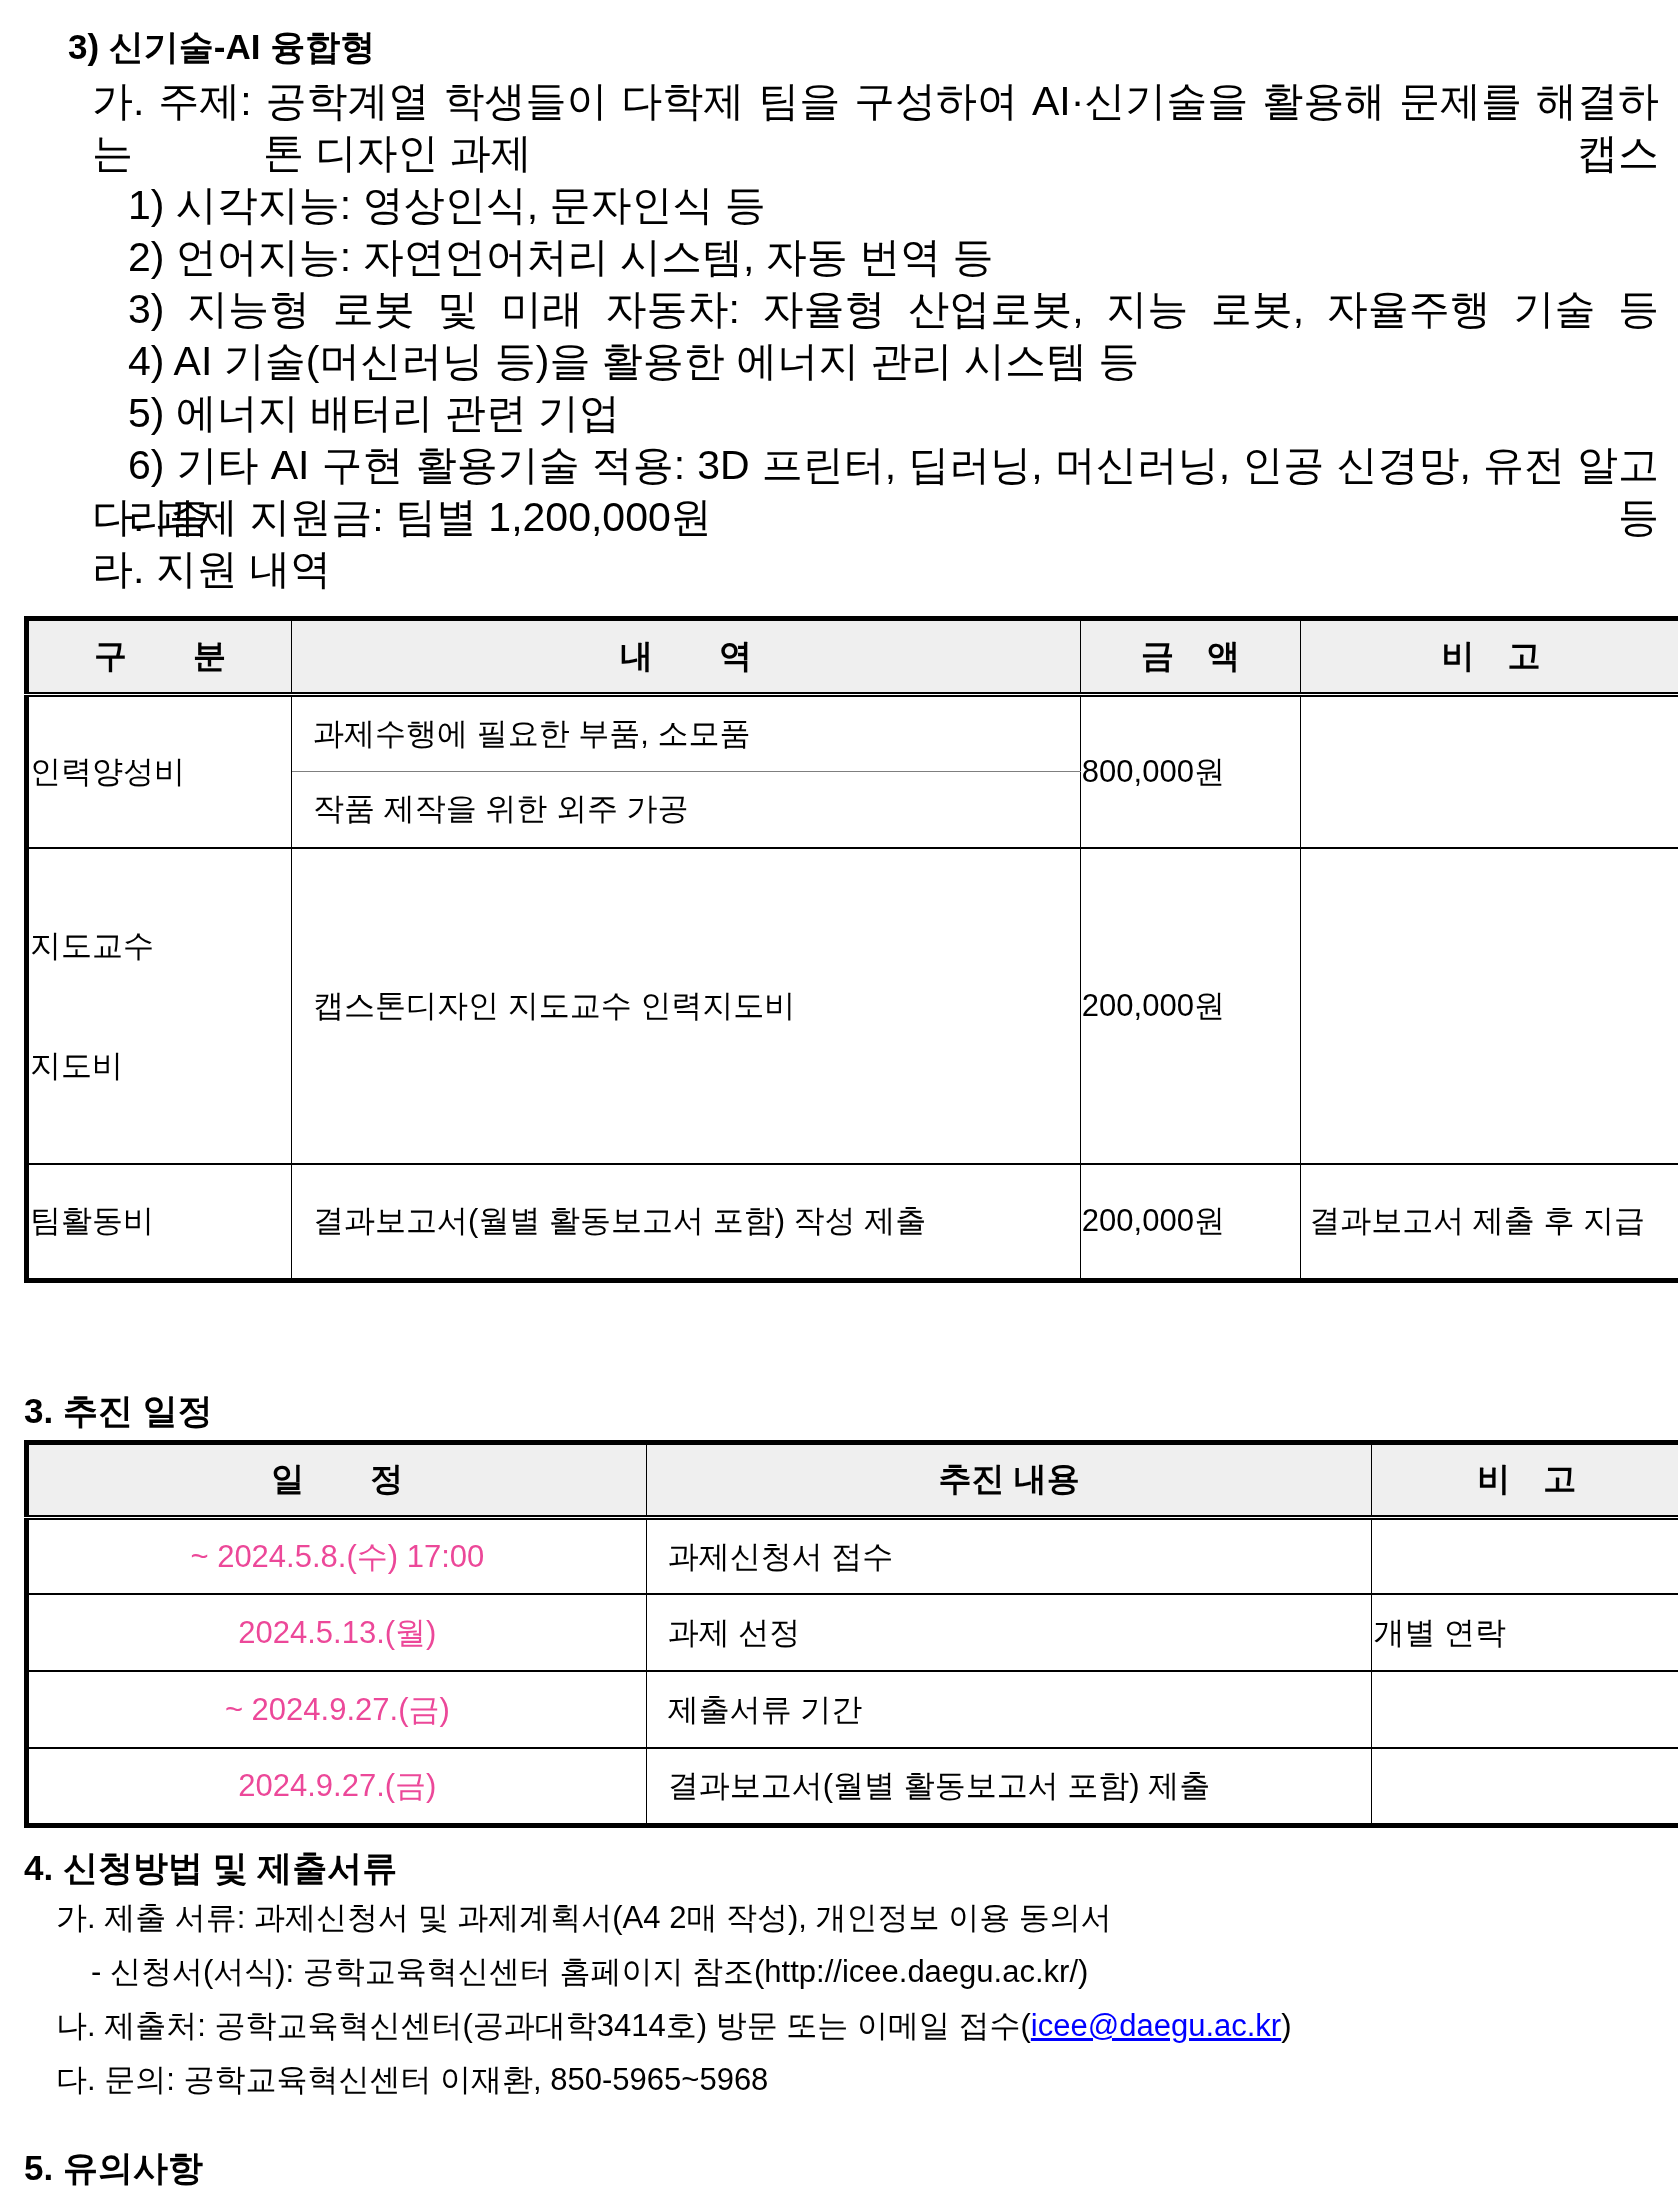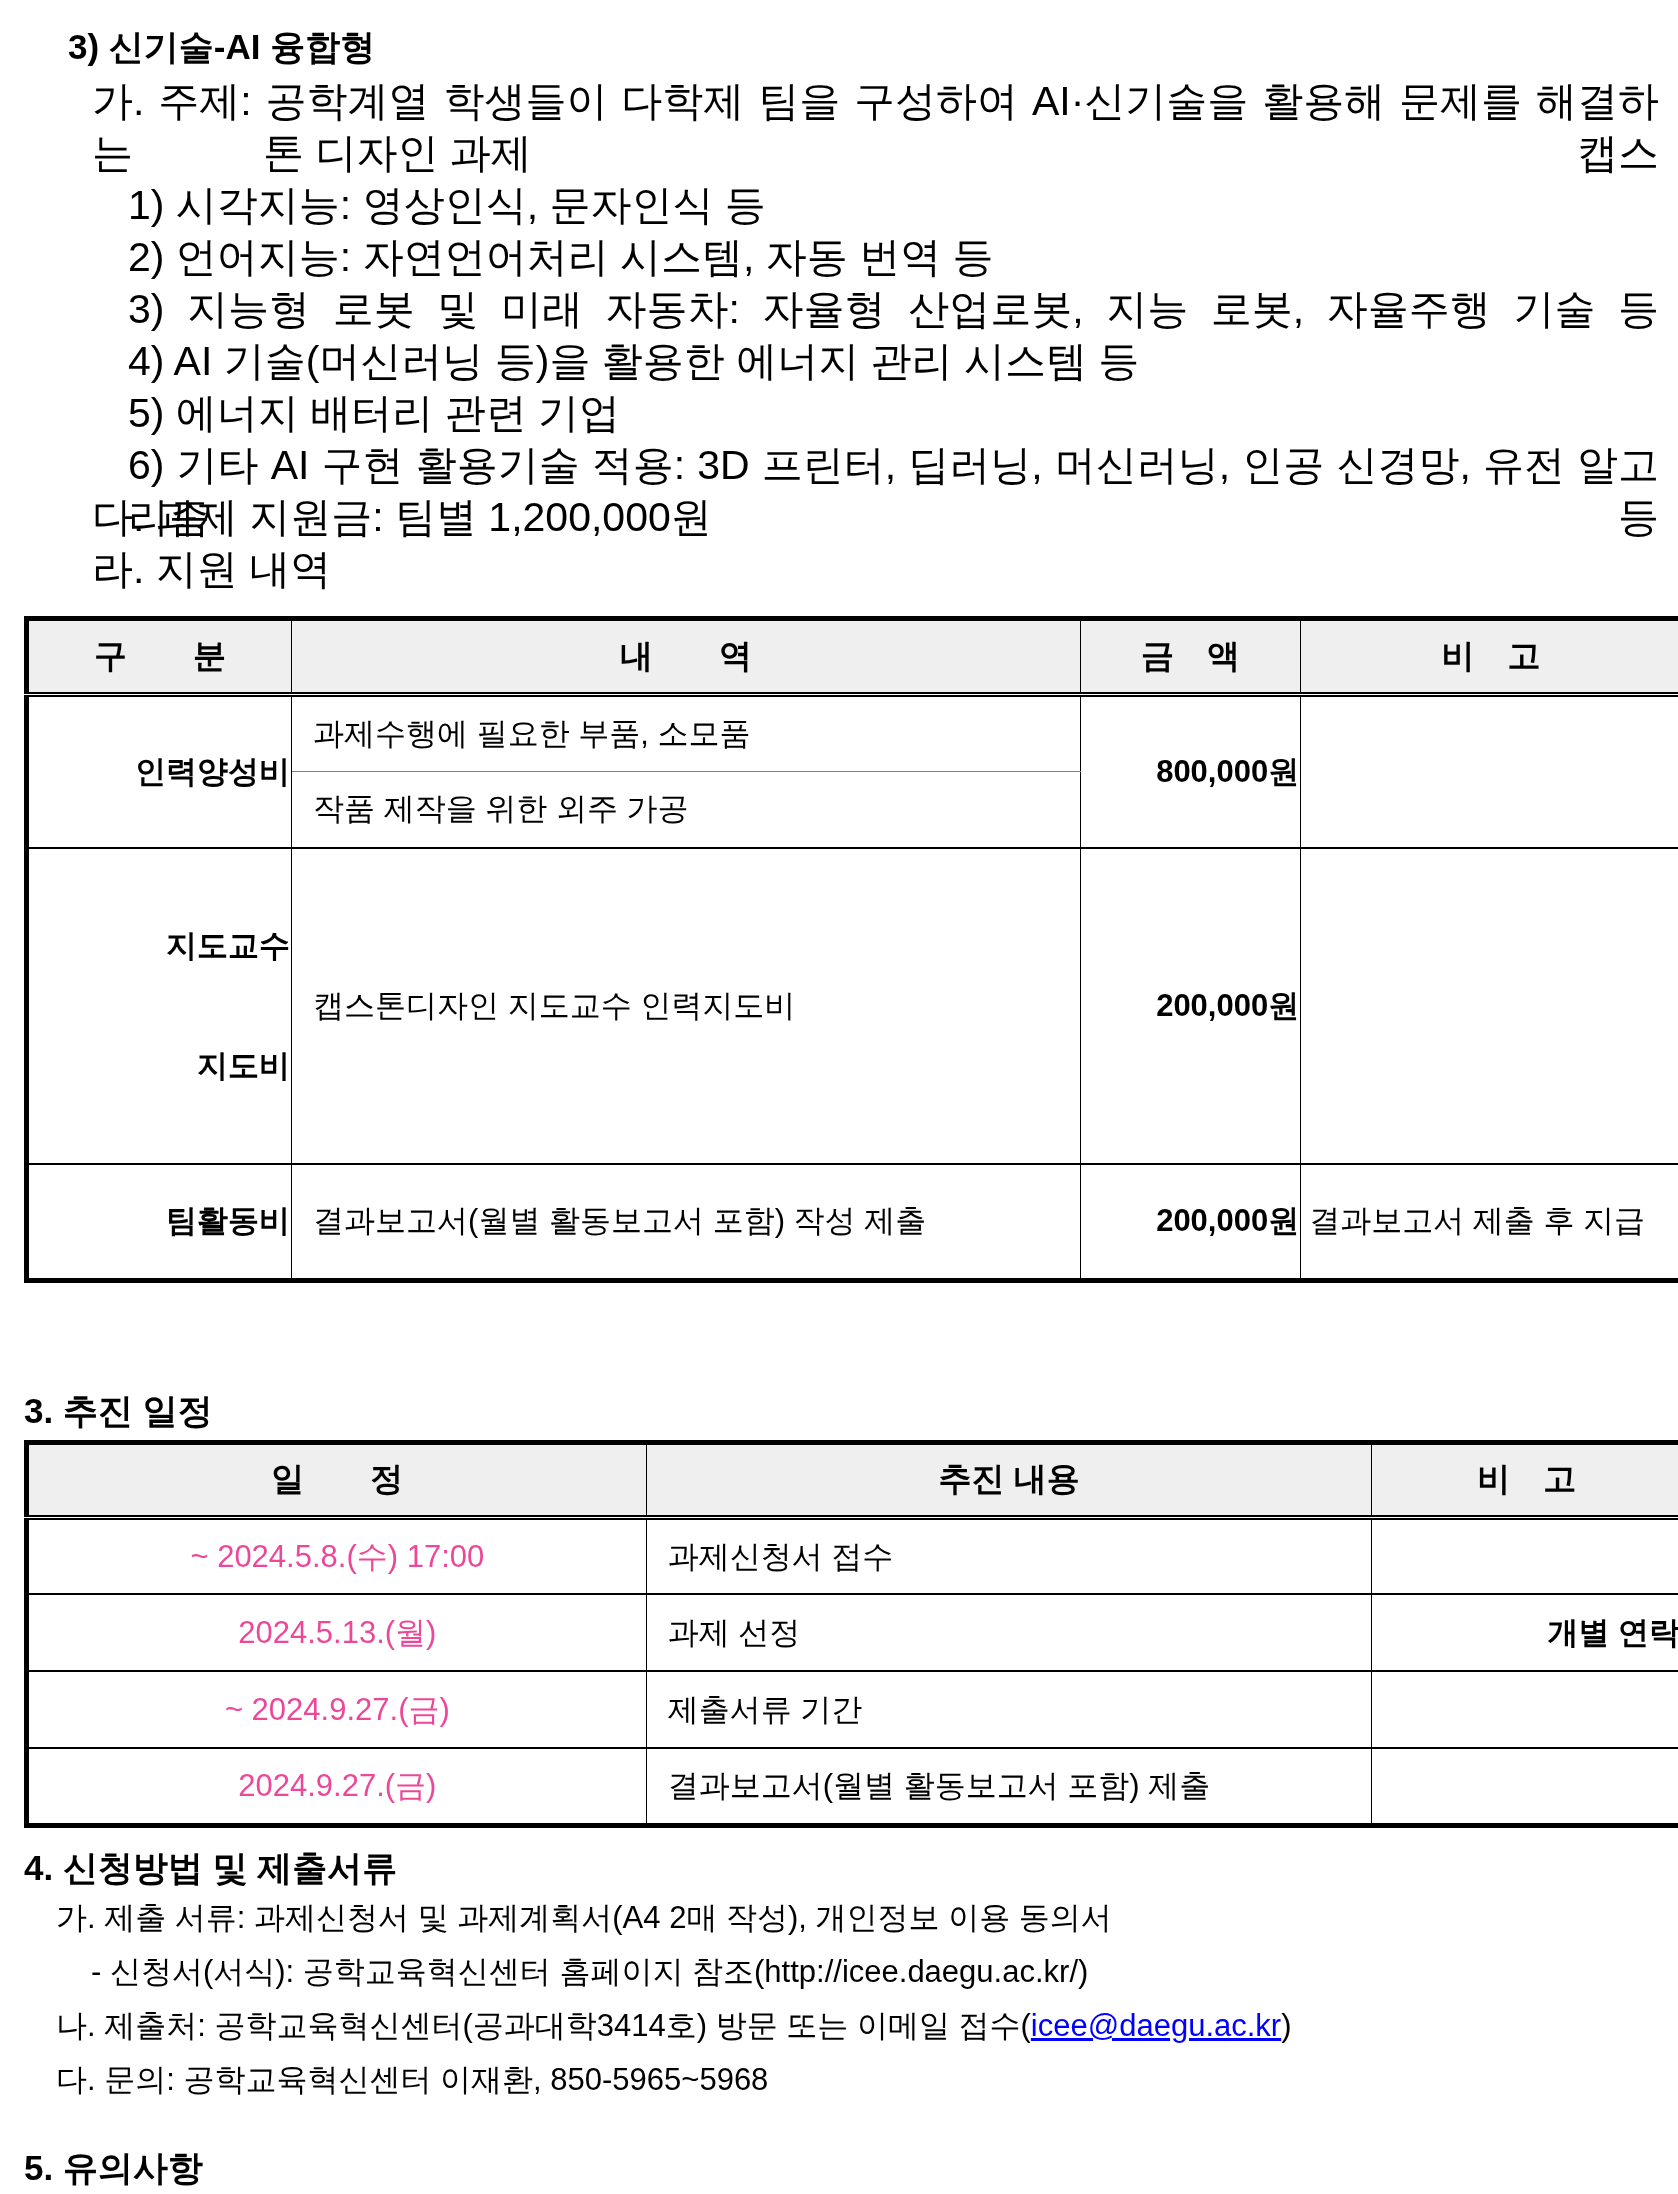--- a/index.html
+++ b/index.html
@@ -31,21 +31,21 @@
   table,tr,td,th{box-sizing:border-box;}
   .tbl{border:5.6px solid #000;}
   .tbl th{
     background:#efefef;font-weight:bold;font-size:33px;
     border:1.6px solid #000;border-bottom:5.6px double #000;
     text-align:center;vertical-align:middle;white-space:pre;
   }
   .tbl td{
     border:1.6px solid #000;font-size:31px;vertical-align:middle;white-space:pre;
   }
-  .tbl td.c{text-align:right;font-weight:bold;}
+  .tbl td.c{text-align:left;}
   .tbl td.l{text-align:left;padding-left:21px;}
   .thin-b{border-bottom:1.6px solid #7f7f7f !important;}
   .thin-t{border-top:1.6px solid #7f7f7f !important;}
   .row-b{border-bottom:2.4px solid #000 !important;}
   .row-t{border-top:2.4px solid #000 !important;}
   td.date{color:#ec4899;text-align:center;}
   .cat2 div{line-height:1.55;}
   .sched-head{margin-top:105px;}
   .apply-head{margin-top:17.5px;}
   .notes-head{margin-top:38px;}

